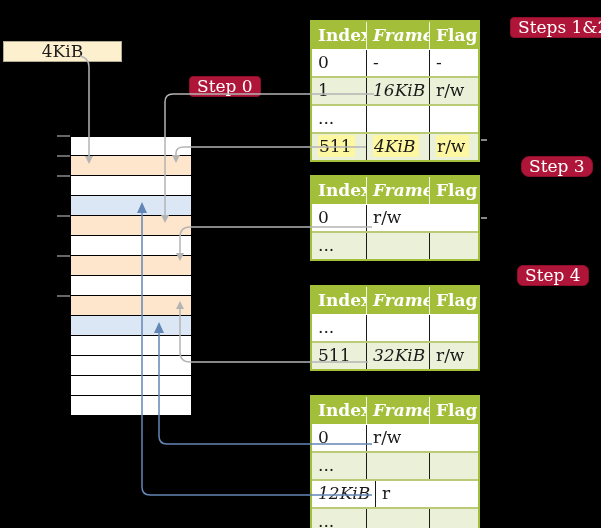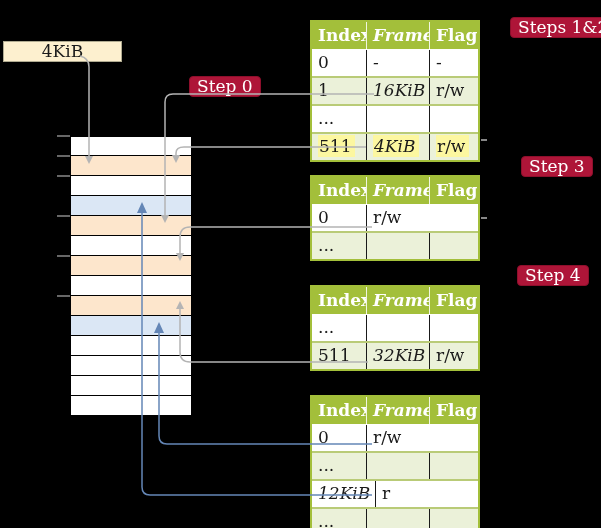--- a/index.html
+++ b/index.html
@@ -16,22 +16,22 @@
     color:#1a1a1a;font-size:17px;line-height:19px;text-align:center;z-index:3;
   }
   
   .badge{
     position:absolute;height:19px;line-height:19px;padding:0 7px;
     background:var(--badge-red,#ae1538);border:1px solid #8e0f2c;border-radius:4px;
     color:#fff;font-size:17px;white-space:nowrap;z-index:3;
   }
   #badge-step0{left:189px;top:40px;margin-top:36px;}
   #badge-steps12{left:510px;top:17px;border-top-right-radius:0;border-bottom-right-radius:0;}
-  #badge-step3{left:521px;top:156px;}
-  #badge-step4{left:517px;top:265px;}
+  #badge-step3{left:521px;top:156px;border-radius:8px;}
+  #badge-step4{left:517px;top:265px;border-radius:6px;}
   
   .memory-stack{
     position:absolute;left:70px;top:136px;width:122px;height:280px;z-index:1;
     box-sizing:border-box;
   }
   .mem-row{box-sizing:border-box;height:20px;border-bottom:1px solid #000;border-left:1px solid #000;border-right:1px solid #000;}
   .mem-row:first-child{border-top:1px solid #000;}
   .mem-white{background:var(--memory-white,#fff);}
   .mem-orange{background:var(--memory-orange,#fde6cc);}
   .mem-blue{background:var(--memory-blue,#dbe7f5);}

